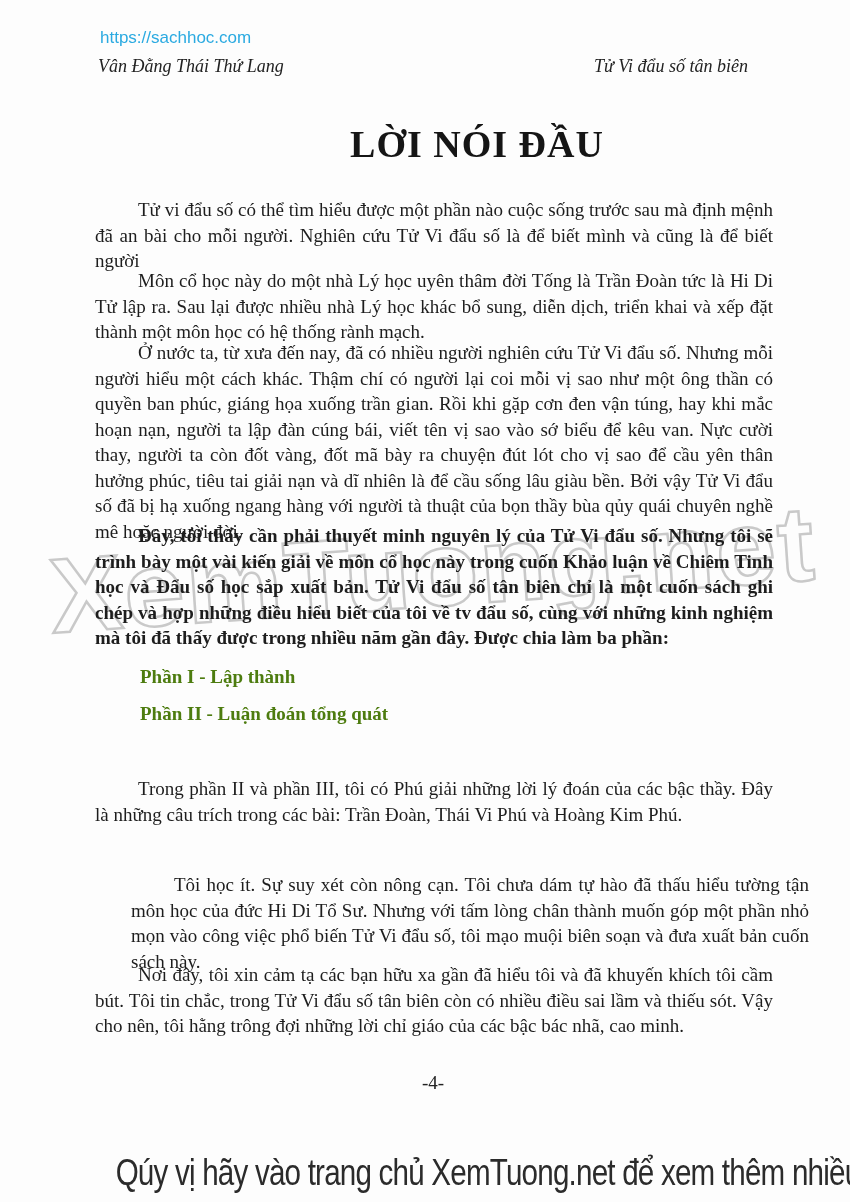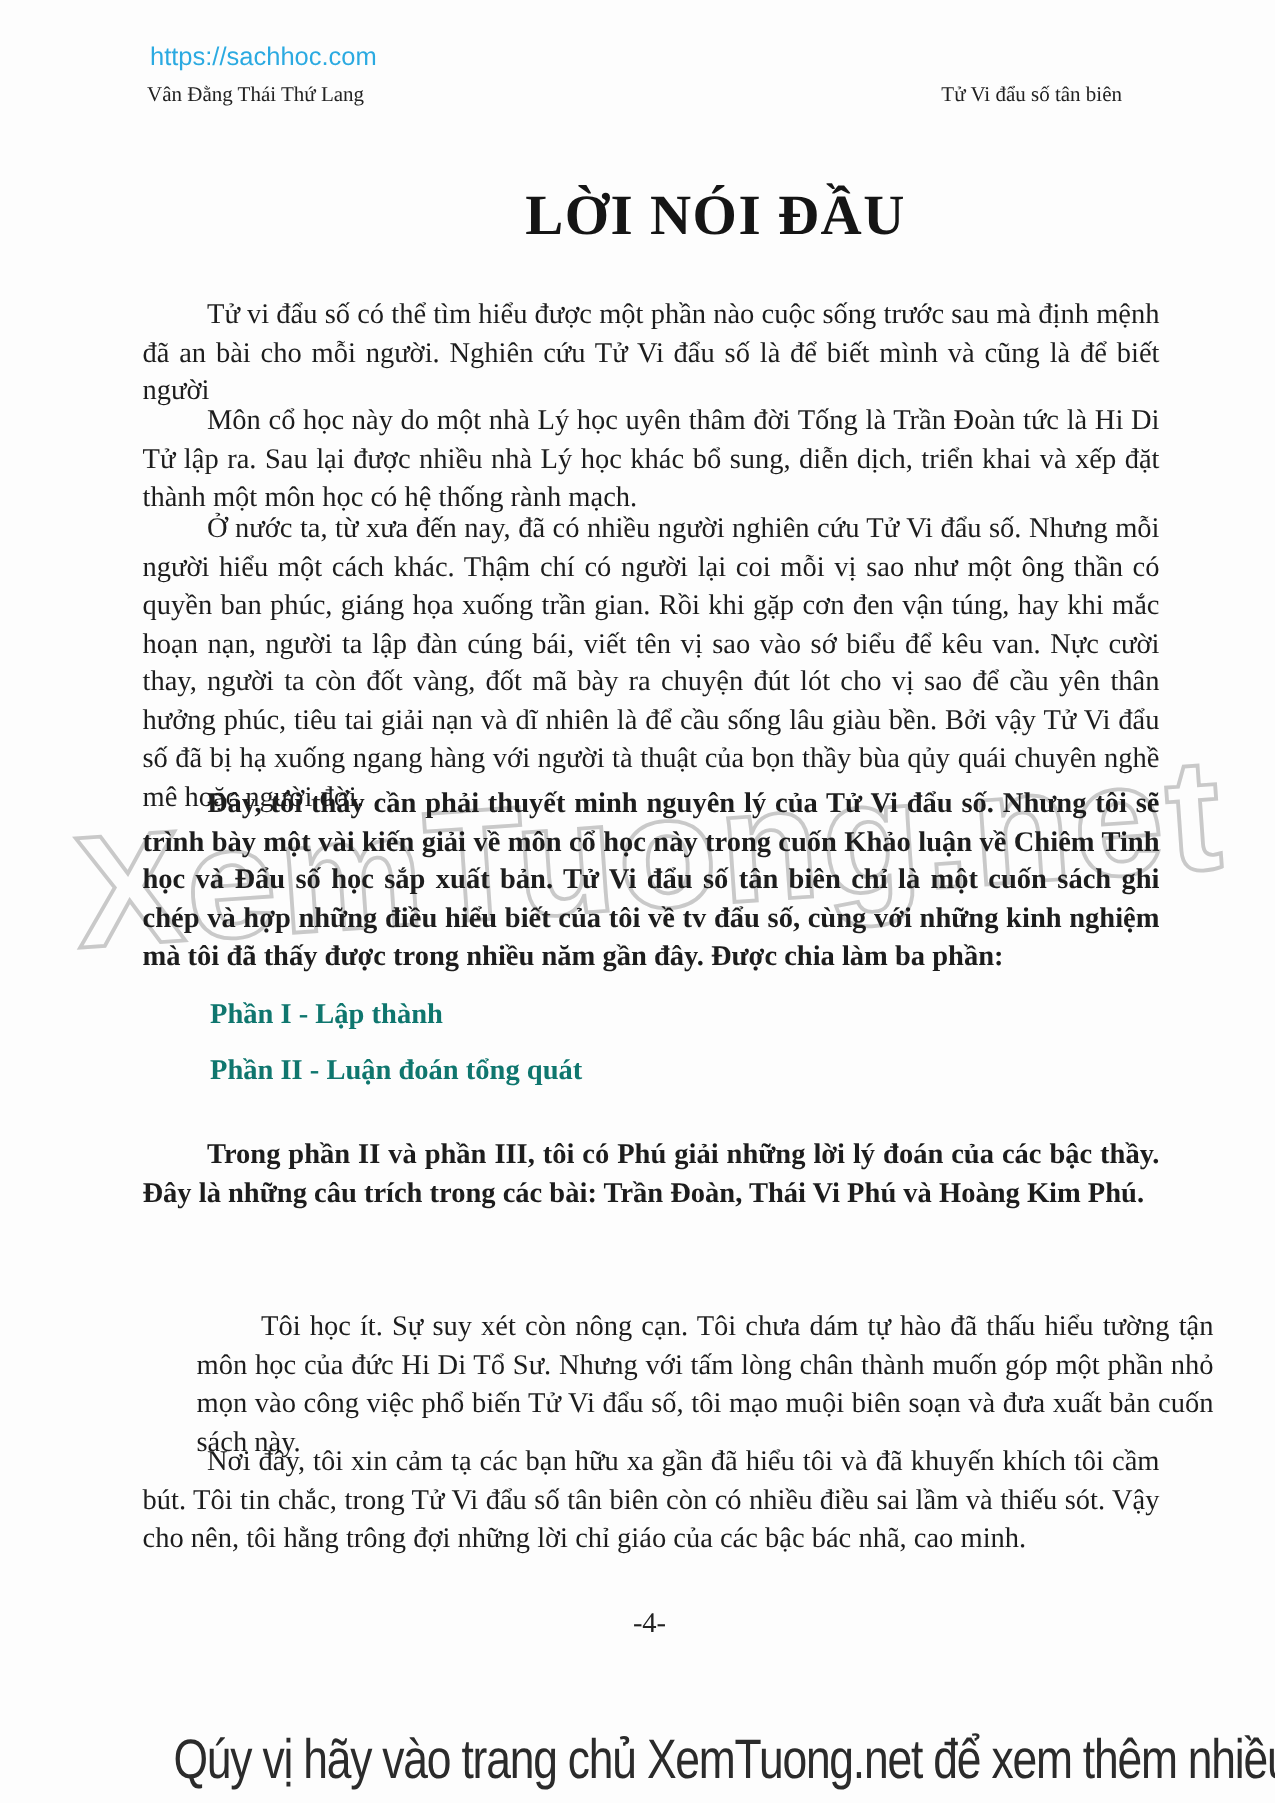--- a/index.html
+++ b/index.html
@@ -28,21 +28,22 @@
     color: #2baae1;
     text-decoration: none;
   }
   .header-row {
     position: absolute;
     left: 98px;
     right: 118px;
     top: 56px;
     display: flex;
     justify-content: space-between;
-    font-size: 14px;
+    font-style: italic;
+    font-size: 18px;
     color: #222;
   }
 
   
   .doc-title {
     position: absolute;
     left: 0;
     width: 100%;
     top: 122px;
     text-align: center;
@@ -62,36 +63,36 @@
     font-size: 19px;
     line-height: 25.5px;
     text-align: justify;
     text-indent: 43px;
     z-index: 2;
   }
   .p1 { top: 197px; }
   .p2 { top: 268px; }
   .p3 { top: 340px; }
   .p4 { top: 523px; font-weight: bold; }
-  .p5 { top: 757px; font-weight: bold; }
+  .p5 { top: 776px; }
   .p6 { top: 872px; margin-left: 36px; }
   .p7 { top: 962px; }
 
   
   .parts {
     position: absolute;
     left: 140px;
     top: 666px;
     z-index: 2;
   }
   .part-item {
     font-size: 19px;
     font-weight: bold;
     margin: 0 0 15px 0;
-    color: #0f766e;
+    color: #4d7c0f;
   }
 
   
   .watermark {
     position: absolute;
     left: 50px;
     top: 536px;
     width: 800px;
     z-index: 1;
     font-family: "Liberation Sans", sans-serif;

